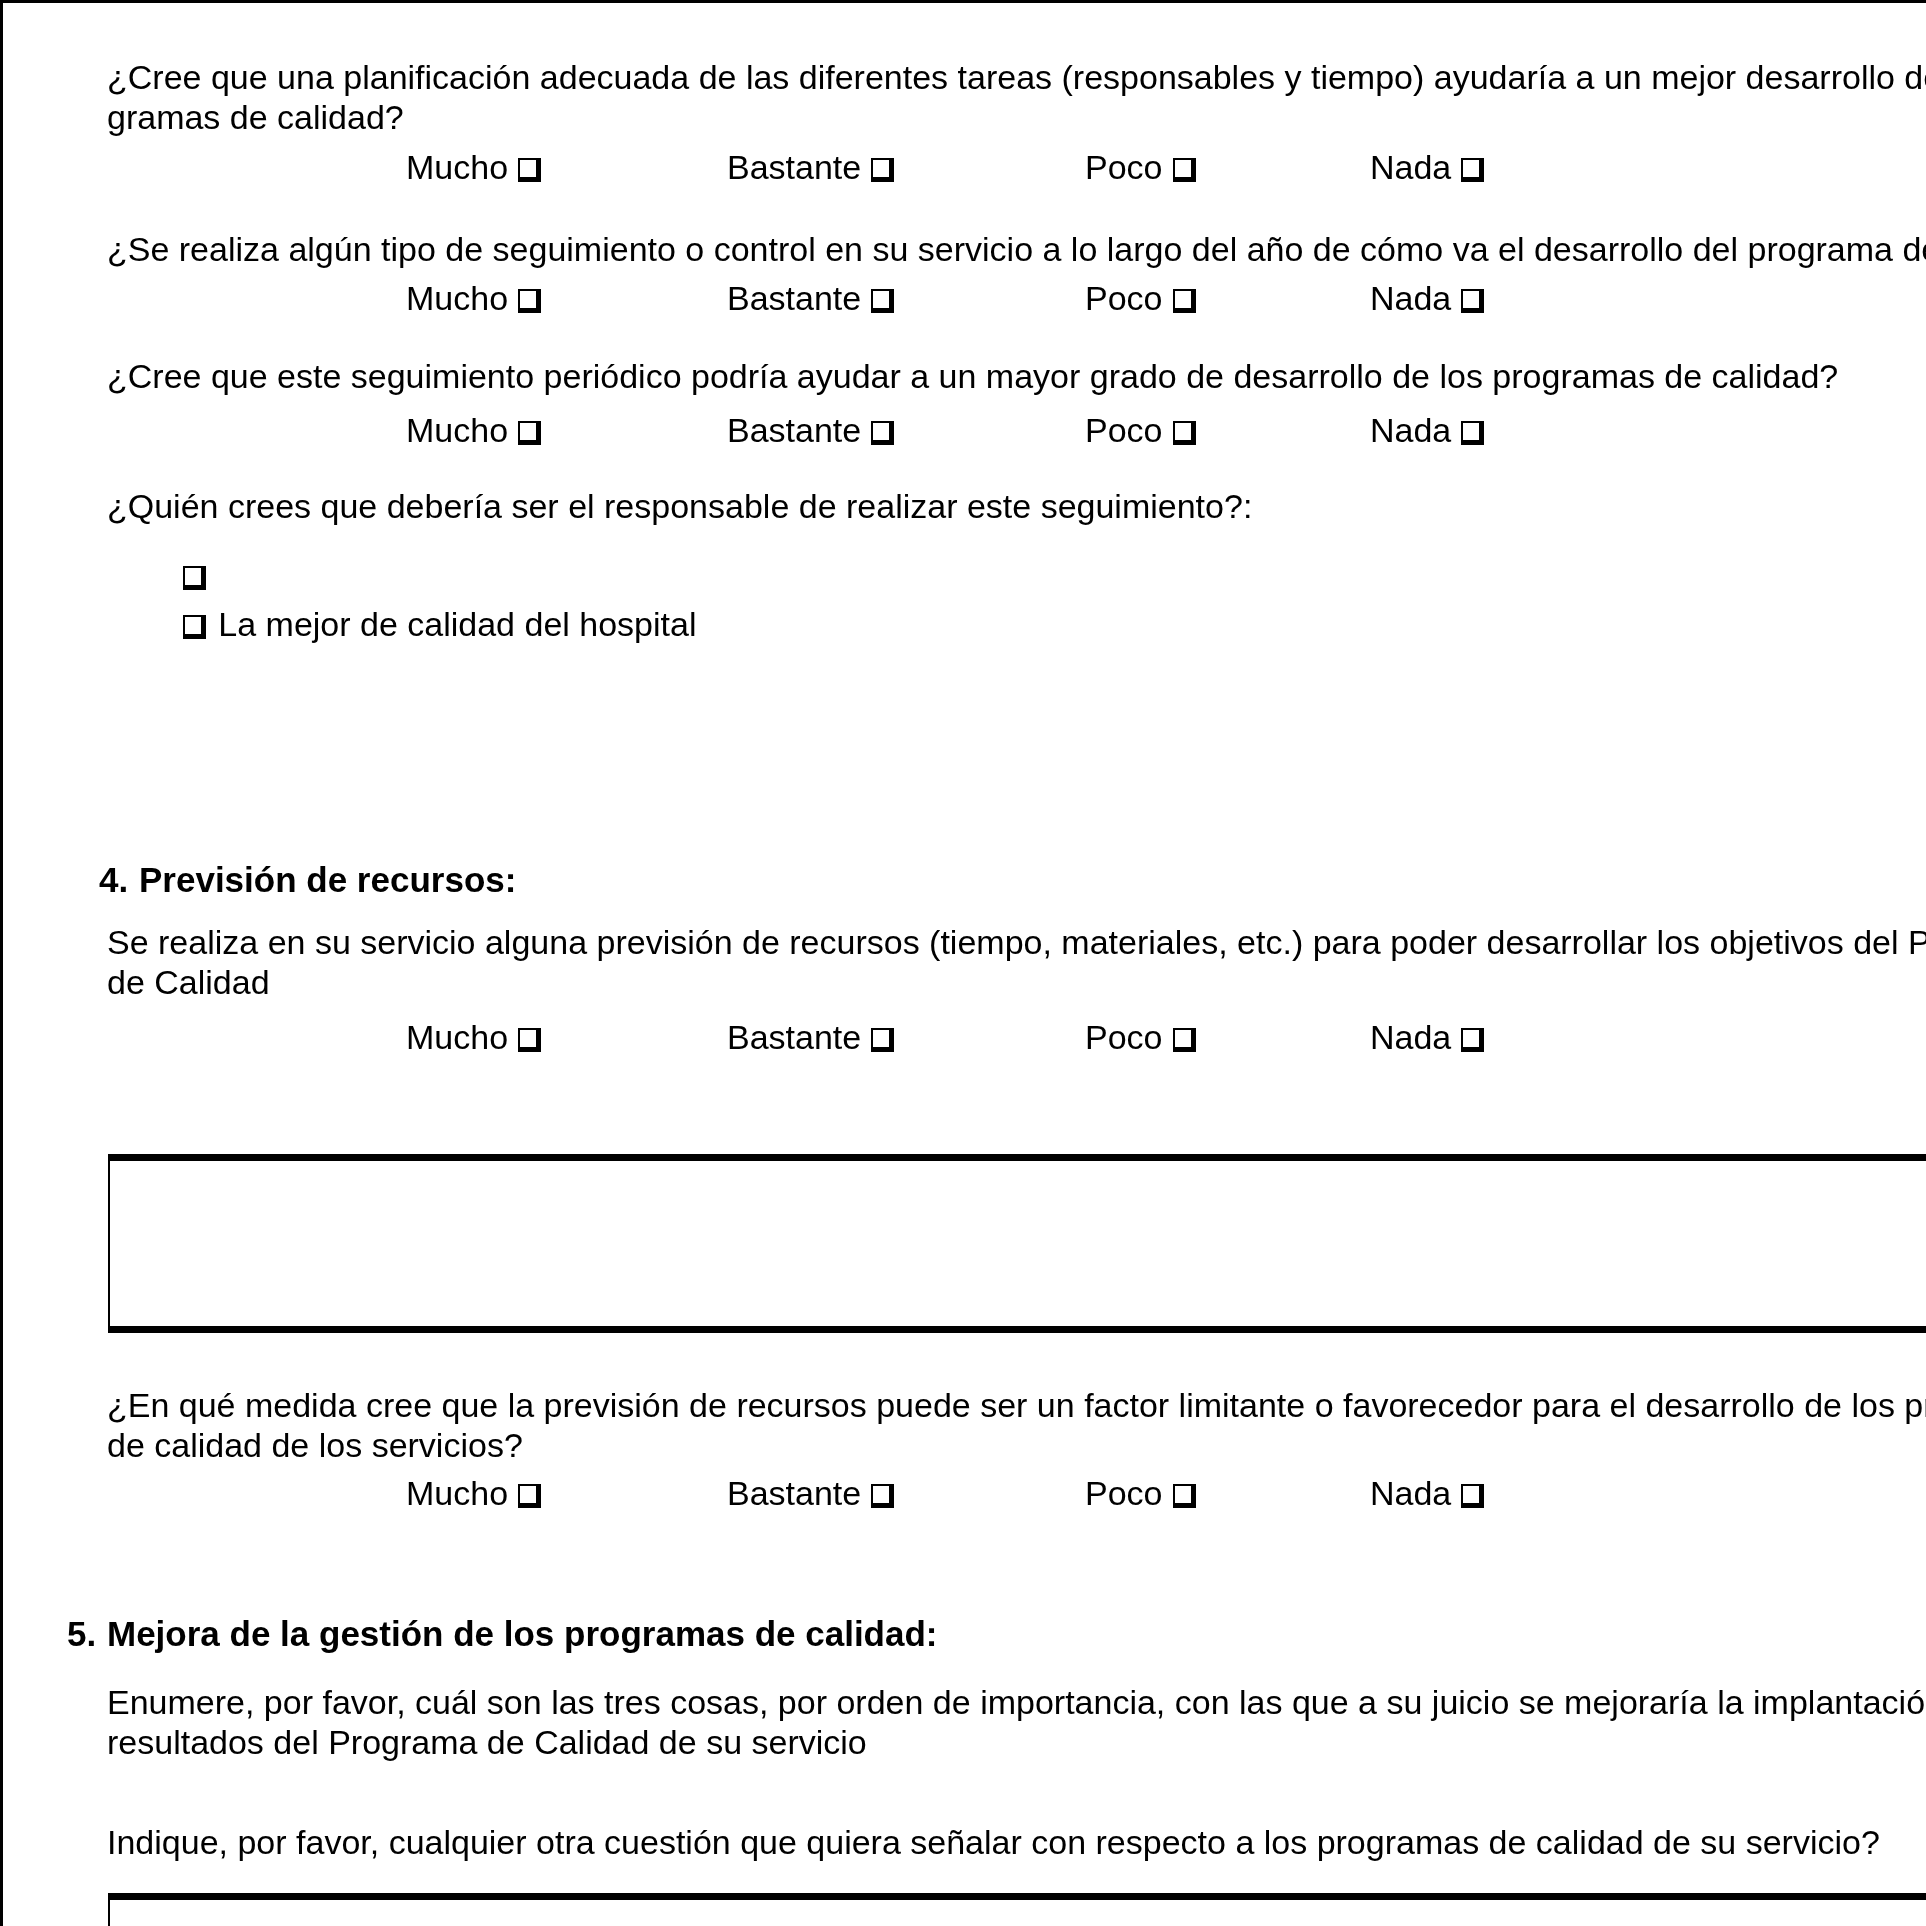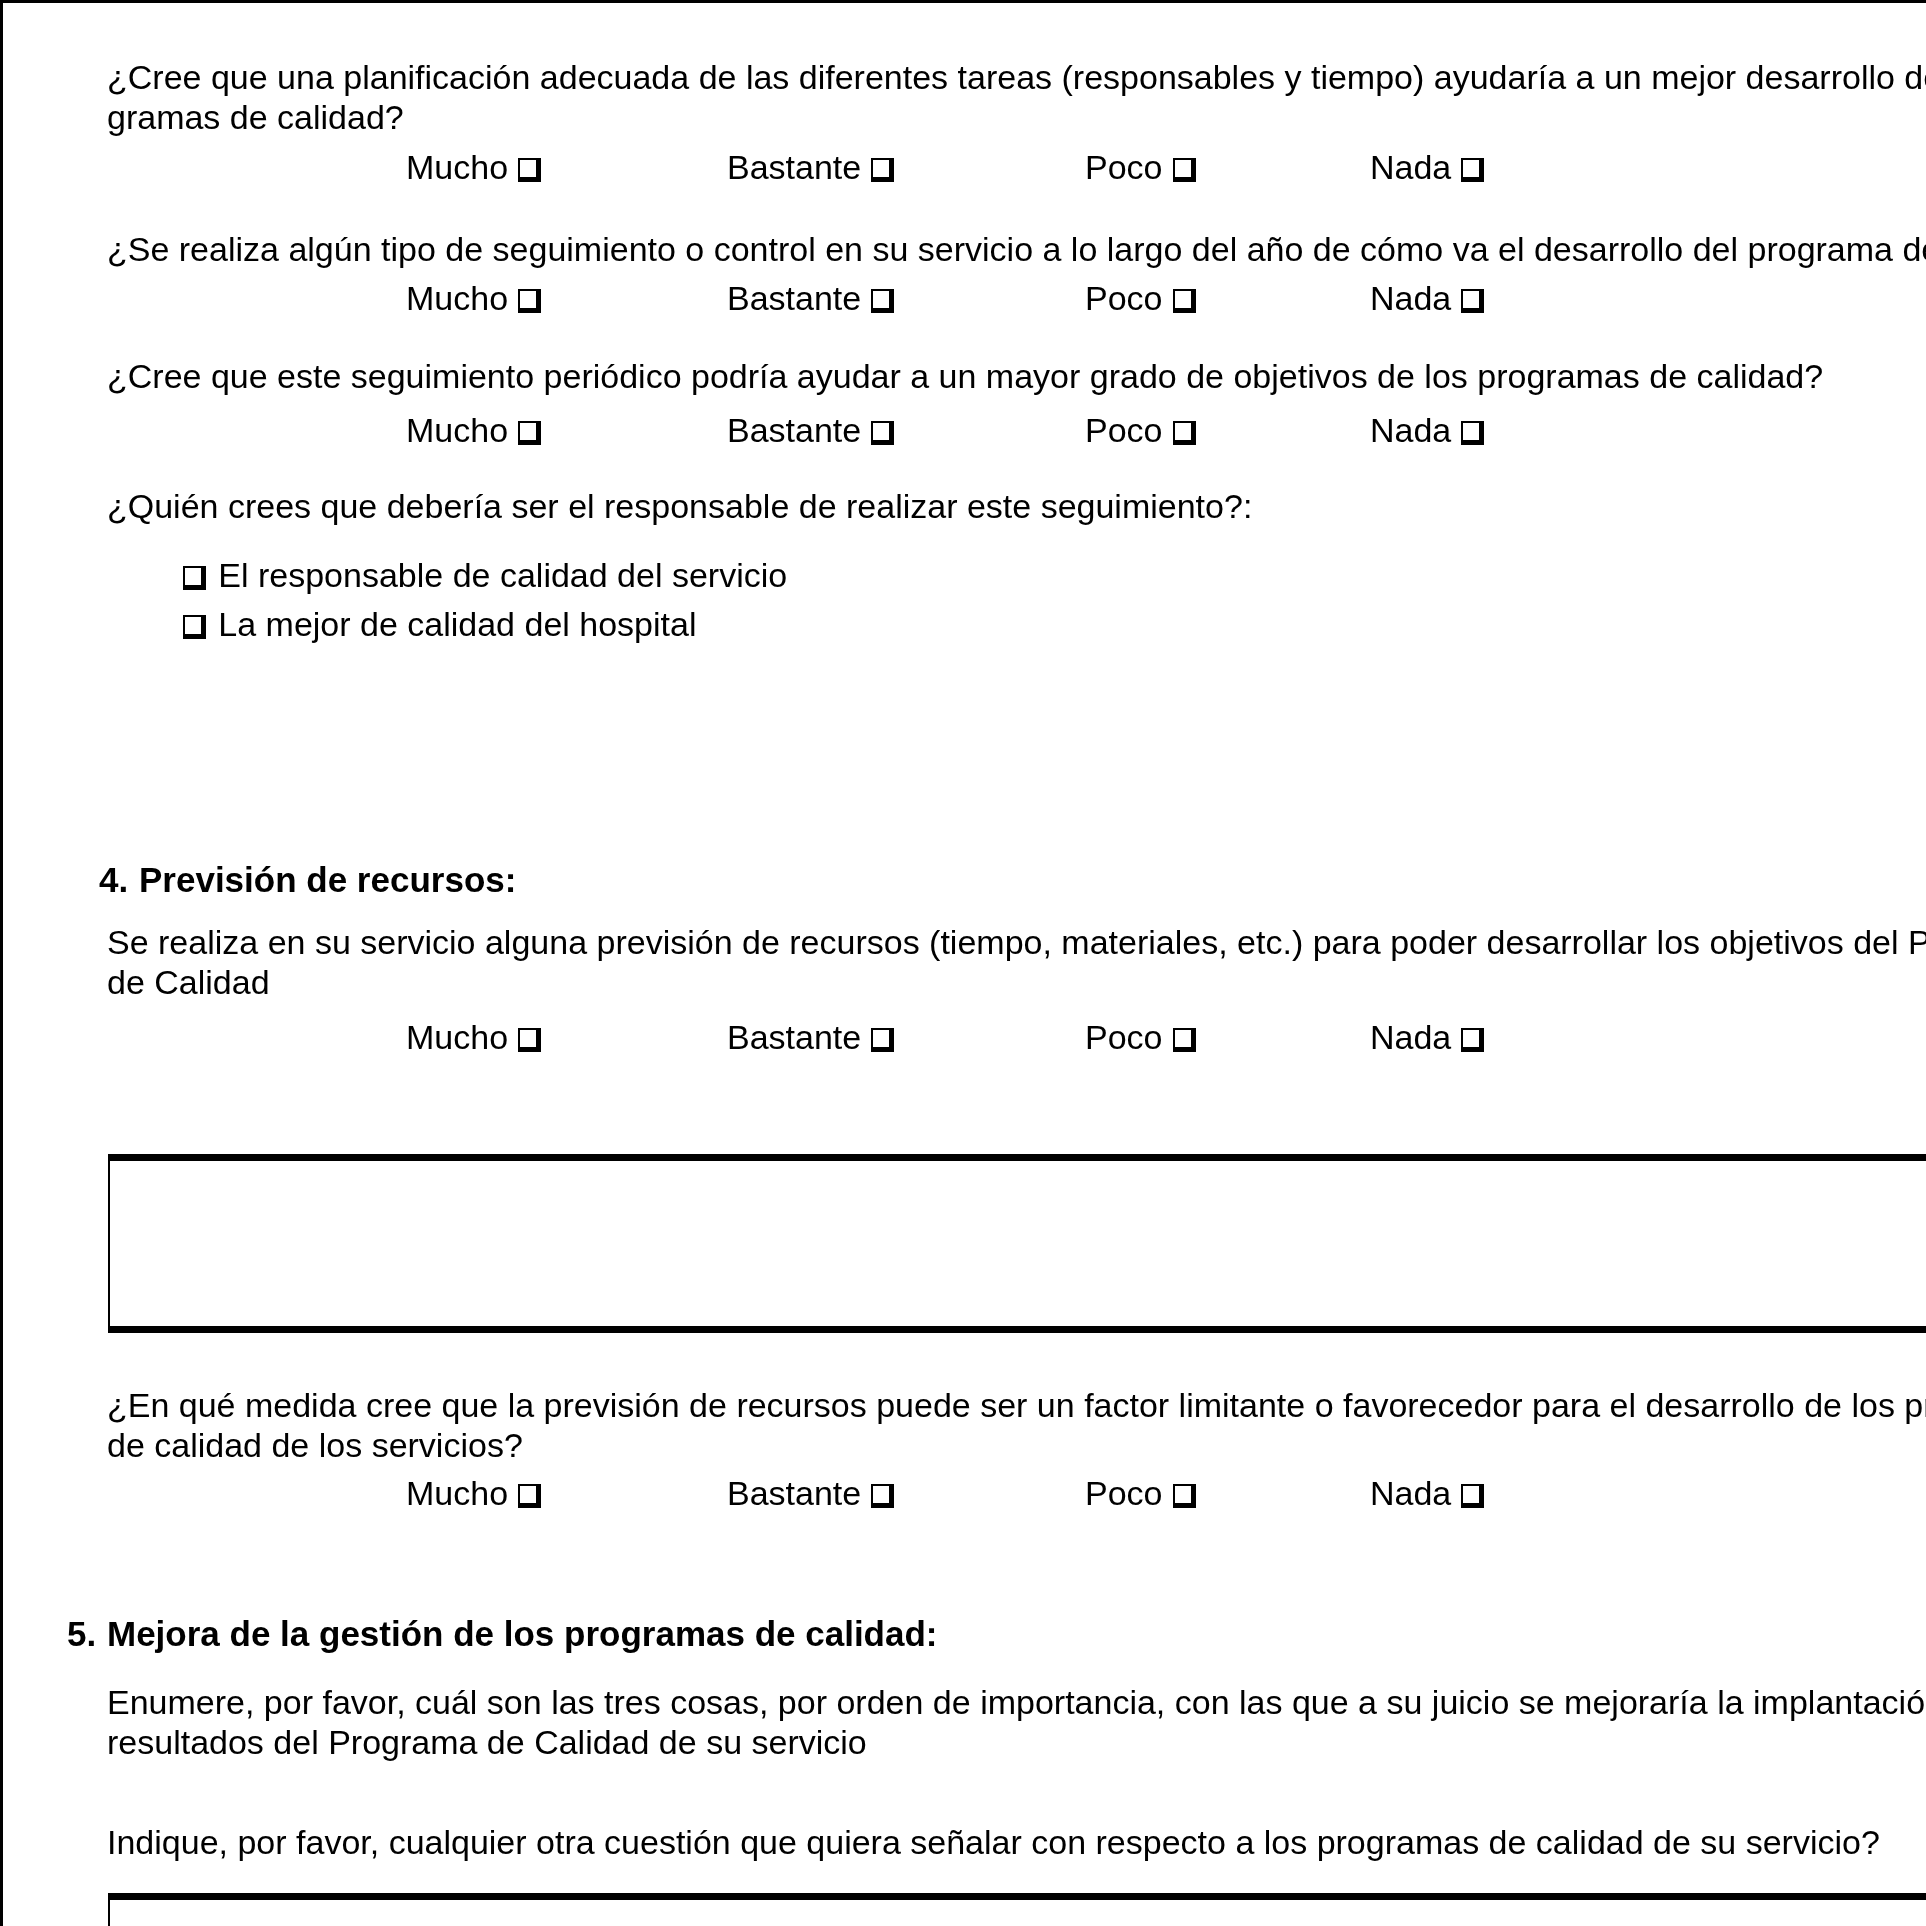--- a/index.html
+++ b/index.html
@@ -70,33 +70,33 @@
 
   <div class="blk txt" style="top:229px;">
     <div class="line">¿Se realiza algún tipo de seguimiento o control en su servicio a lo largo del año de cómo va el desarrollo del programa de calidad?</div>
   </div>
 
   <div class="optrow" style="top:279px;">
     <span class="opt w1"><span>Mucho</span><span class="cb"></span></span><span class="opt w2"><span>Bastante</span><span class="cb"></span></span><span class="opt w3"><span>Poco</span><span class="cb"></span></span><span class="opt"><span>Nada</span><span class="cb"></span></span>
   </div>
 
   <div class="blk txt" style="top:356px;">
-    <div class="line">¿Cree que este seguimiento periódico podría ayudar a un mayor grado de objetivos de los programas de calidad?</div>
+    <div class="line">¿Cree que este seguimiento periódico podría ayudar a un mayor grado de desarrollo de los programas de calidad?</div>
   </div>
 
   <div class="optrow" style="top:411px;">
     <span class="opt w1"><span>Mucho</span><span class="cb"></span></span><span class="opt w2"><span>Bastante</span><span class="cb"></span></span><span class="opt w3"><span>Poco</span><span class="cb"></span></span><span class="opt"><span>Nada</span><span class="cb"></span></span>
   </div>
 
   <div class="blk txt" style="top:486px;">
     <div class="line">¿Quién crees que debería ser el responsable de realizar este seguimiento?:</div>
   </div>
 
   <div class="blk chooselist" style="top:551px;left:183px;">
-    <div class="item"><span class="cb lead"></span><span>El responsable de calidad del servicio</span></div>
+    <div class="item"><span class="cb lead"></span></div>
     <div class="item"><span class="cb lead"></span><span>La mejor de calidad del hospital</span></div>
   </div>
 
   <div class="heading" style="position:absolute;left:67px;top:860px;margin-left:32px;">
     <span class="hnum">4.</span><span>Previsión de recursos:</span>
   </div>
 
   <div class="blk txt" style="top:922px;">
     <div class="line">Se realiza en su servicio alguna previsión de recursos (tiempo, materiales, etc.) para poder desarrollar los objetivos del Programa</div>
     <div class="line">de Calidad</div>

